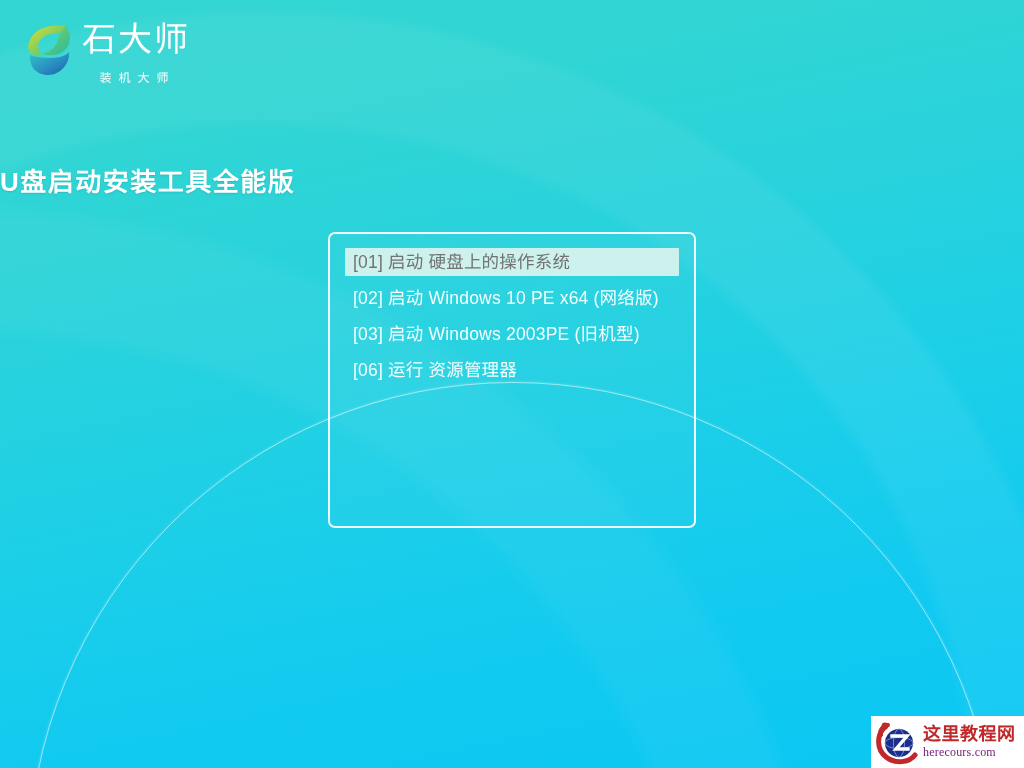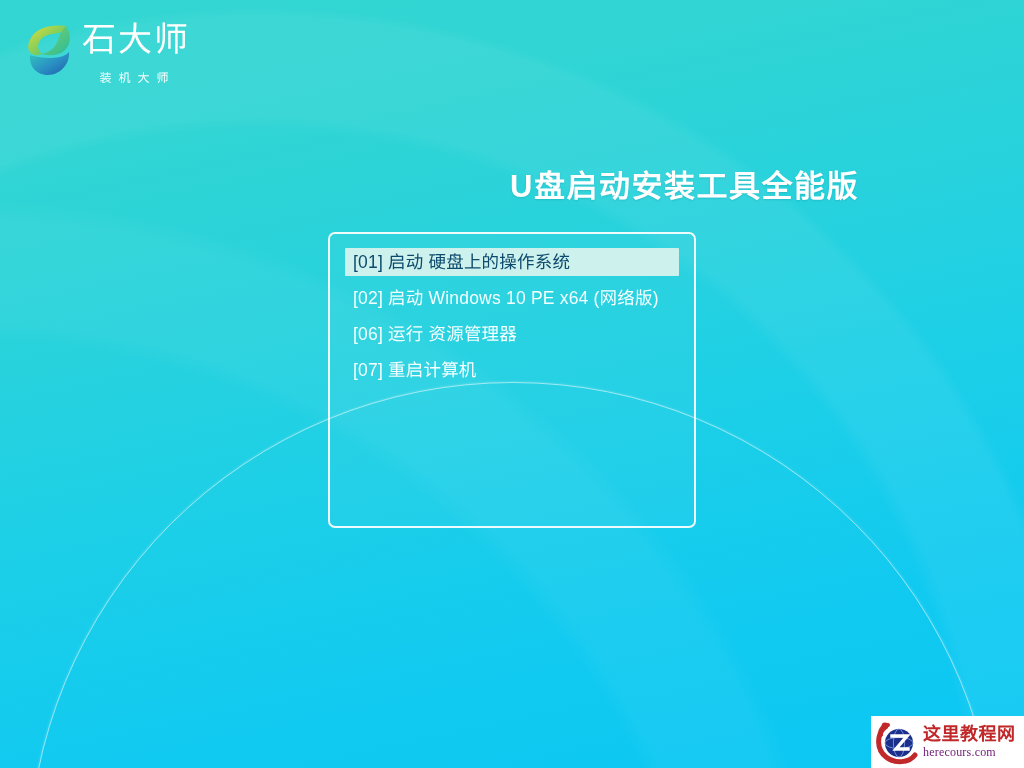--- a/index.html
+++ b/index.html
@@ -110,22 +110,22 @@
     white-space: nowrap;
     opacity: 0.96;
   }
 
   
   #main-title {
     position: absolute;
     top: 161px;
     left: 0;
     width: 859px;
-    text-align: right;
-    font-size: 31px;
+    text-align: left;
+    font-size: 26px;
     font-weight: bold;
     color: #ffffff;
     letter-spacing: 1.5px;
     text-shadow: 0 1px 2px rgba(0,90,100,0.18);
   }
 
   
   #menu-panel {
     position: absolute;
     left: 328px;
@@ -144,21 +144,21 @@
     margin: 0 15px 8px 15px;
     padding: 0 8px;
     font-size: 17.5px;
     color: #f4ffff;
     white-space: nowrap;
     letter-spacing: 0.2px;
     border-radius: 1px;
   }
   .menu-item.selected {
     background: #cdf1ec;
-    color: #0c4a6e;
+    color: #737373;
   }
 
   
   #watermark {
     position: absolute;
     right: 0;
     bottom: 0;
     width: 153px;
     height: 52px;
     background: #ffffff;
@@ -225,22 +225,22 @@
       <div class="logo-title">石大师</div>
       <div class="logo-sub">装机大师</div>
     </div>
   </div>
 
   <div id="main-title">U盘启动安装工具全能版</div>
 
   <div id="menu-panel">
     <div class="menu-item selected">[01] 启动 硬盘上的操作系统</div>
     <div class="menu-item">[02] 启动 Windows 10 PE x64 (网络版)</div>
+    <div class="menu-item">[03] 启动 Windows 2003PE (旧机型)</div>
     <div class="menu-item">[06] 运行 资源管理器</div>
-    <div class="menu-item">[07] 重启计算机</div>
   </div>
 
   <div id="watermark">
     <svg id="wm-mark" viewBox="0 0 46 46">
 
       <path d="M9 9 C2 16 1 30 11 38 C20 45 34 44 40 36" fill="none" stroke="#c0282a" stroke-width="5" stroke-linecap="round"></path>
       <path d="M13 6 C7 7 4 12 6 16" fill="none" stroke="#c0282a" stroke-width="4" stroke-linecap="round"></path>
       <circle cx="10" cy="7" r="3.4" fill="#c0282a"></circle>
 
       <circle cx="24" cy="24" r="14" fill="#1b2f8a"></circle>

